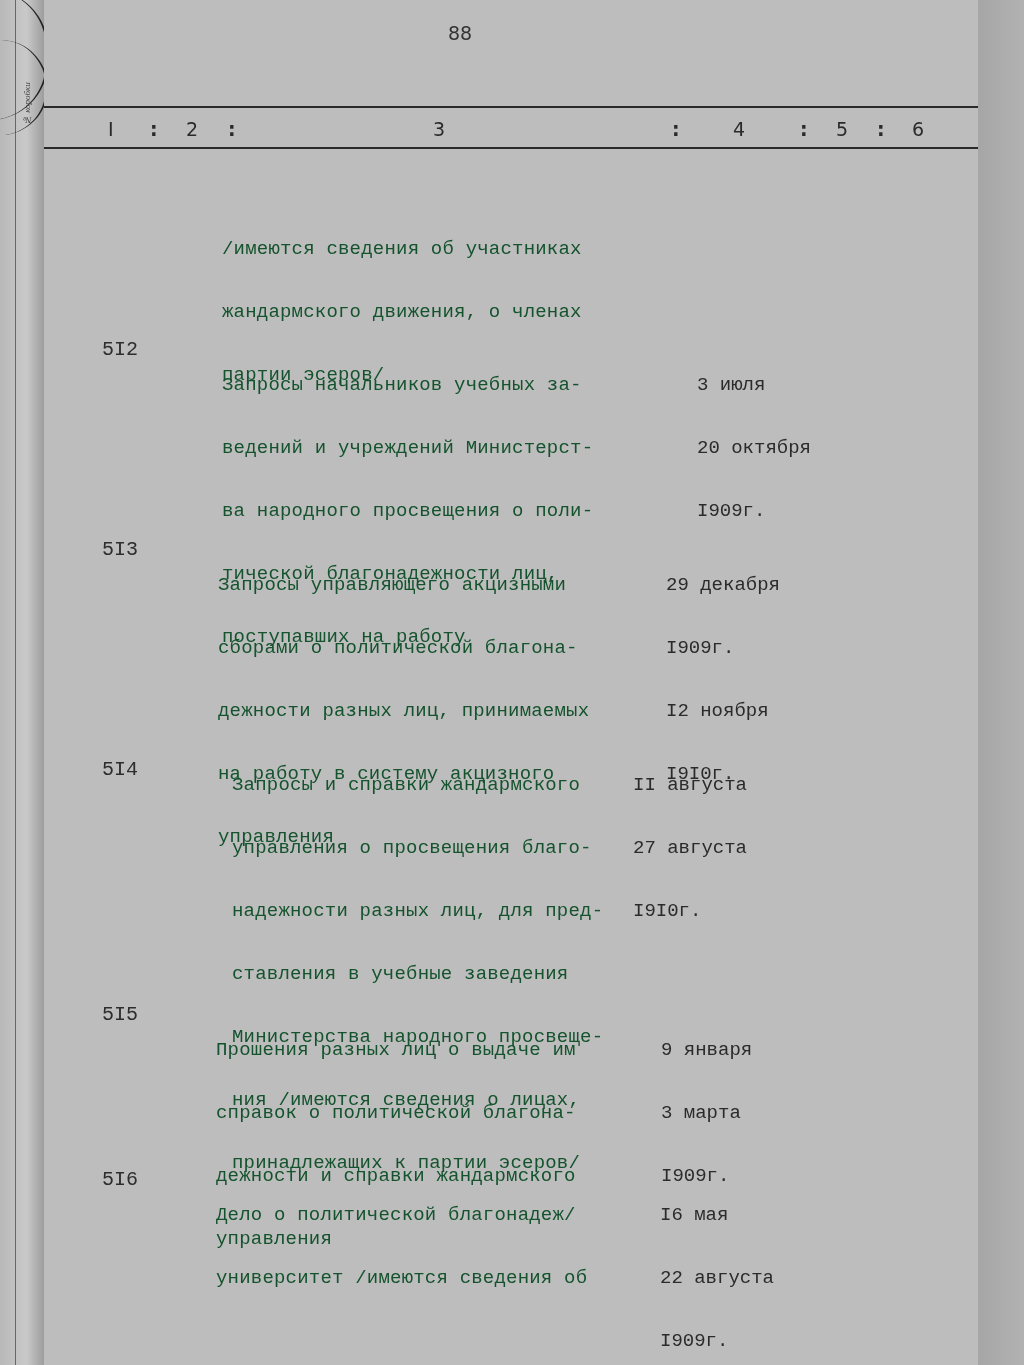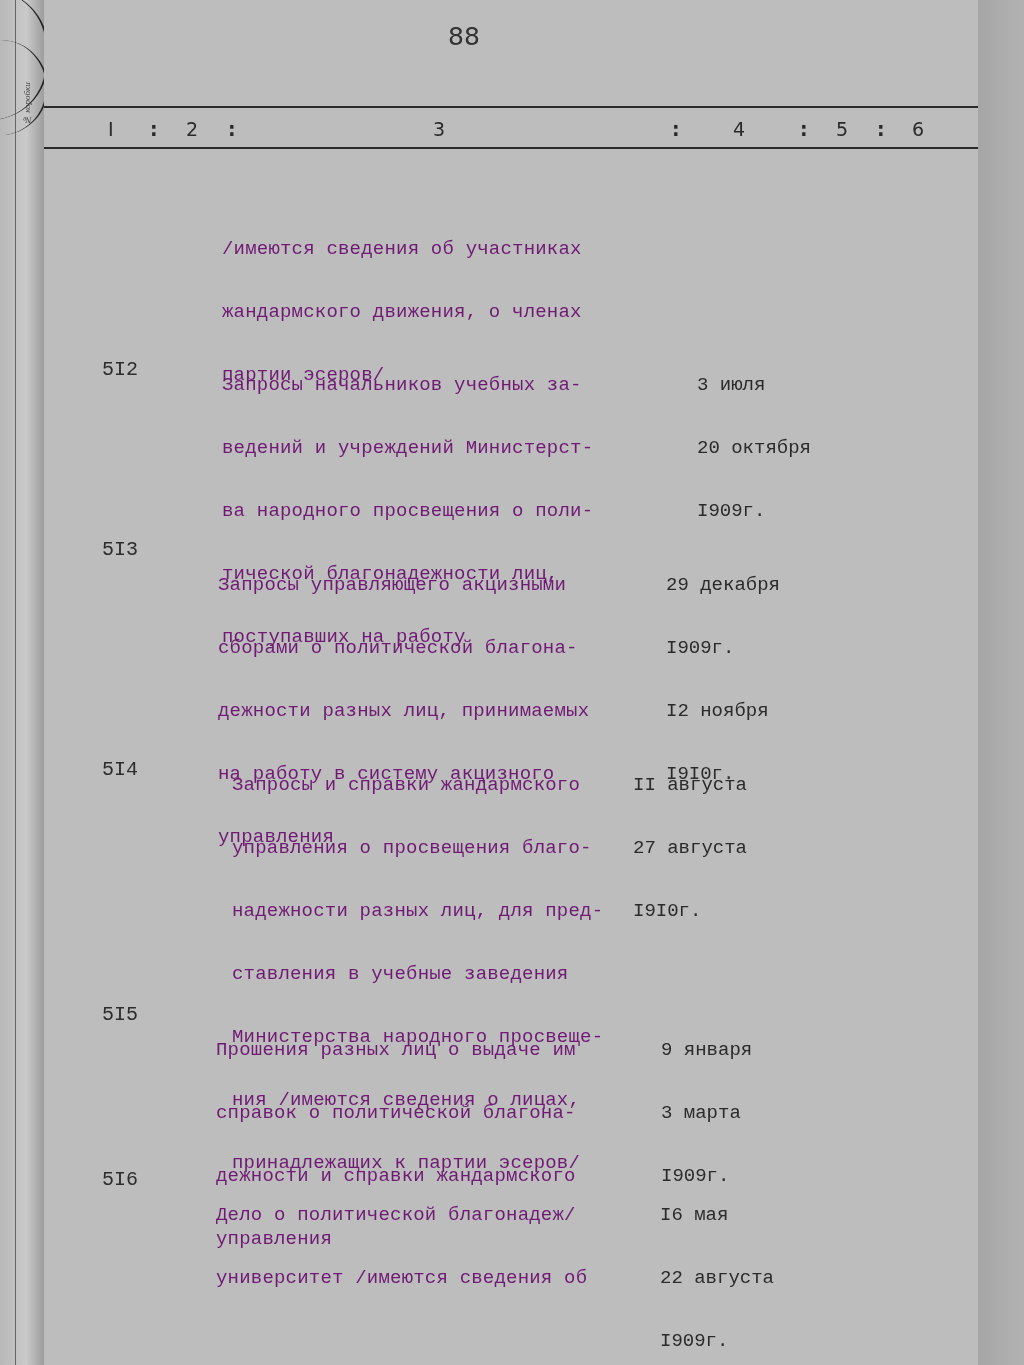--- a/index.html
+++ b/index.html
@@ -53,21 +53,21 @@
     .right-strip {
       position: absolute;
       left: 978px; top: 0;
       width: 46px; height: 1365px;
       background: linear-gradient(to right, #a6a6a6, #b2b2b2);
     }
     .page-number {
       position: absolute;
       left: 448px; top: 22px;
       font-family: "DejaVu Sans", sans-serif;
-      font-size: 25px;
+      font-size: 19px;
       color: #333;
     }
     .rule {
       position: absolute;
       left: 44px;
       width: 934px;
       height: 2px;
       background: #2a2a2a;
     }
     .header-row {
@@ -92,21 +92,21 @@
       left: 102px;
       font-size: 20px;
       color: #2d2d2d;
     }
     .entry-text {
       position: absolute;
       left: 216px;
       width: 440px;
       font-size: 19px;
       line-height: 31.5px;
-      color: #701a75;
+      color: #14532d;
       white-space: pre-line;
       letter-spacing: 0.2px;
     }
     .entry-date {
       position: absolute;
       left: 662px;
       width: 160px;
       font-size: 19px;
       line-height: 31.5px;
       color: #2b2b2b;
@@ -149,21 +149,21 @@
   <span class="colon" style="left:877px;">:</span>
   <span style="left:912px;">6</span>
 </div>
 
 <div class="entry-text" style="top:202px; left:222px;">
   <span class="line">/имеются сведения об участниках</span>
   <span class="line">жандармского движения, о членах</span>
   <span class="line">партии эсеров/</span>
 </div>
 
-<div class="entry-num" style="top:338px;margin-top:20px;">5I2</div>
+<div class="entry-num" style="top:338px;">5I2</div>
 <div class="entry-text" style="top:338px; left:222px;">
   <span class="line">Запросы начальников учебных за-</span>
   <span class="line">ведений и учреждений Министерст-</span>
   <span class="line">ва народного просвещения о поли-</span>
   <span class="line">тической благонадежности лиц,</span>
   <span class="line">поступавших на работу</span>
 </div>
 <div class="entry-date" style="top:338px; left:697px;">
   <span class="line">3 июля</span>
   <span class="line">20 октября</span>

